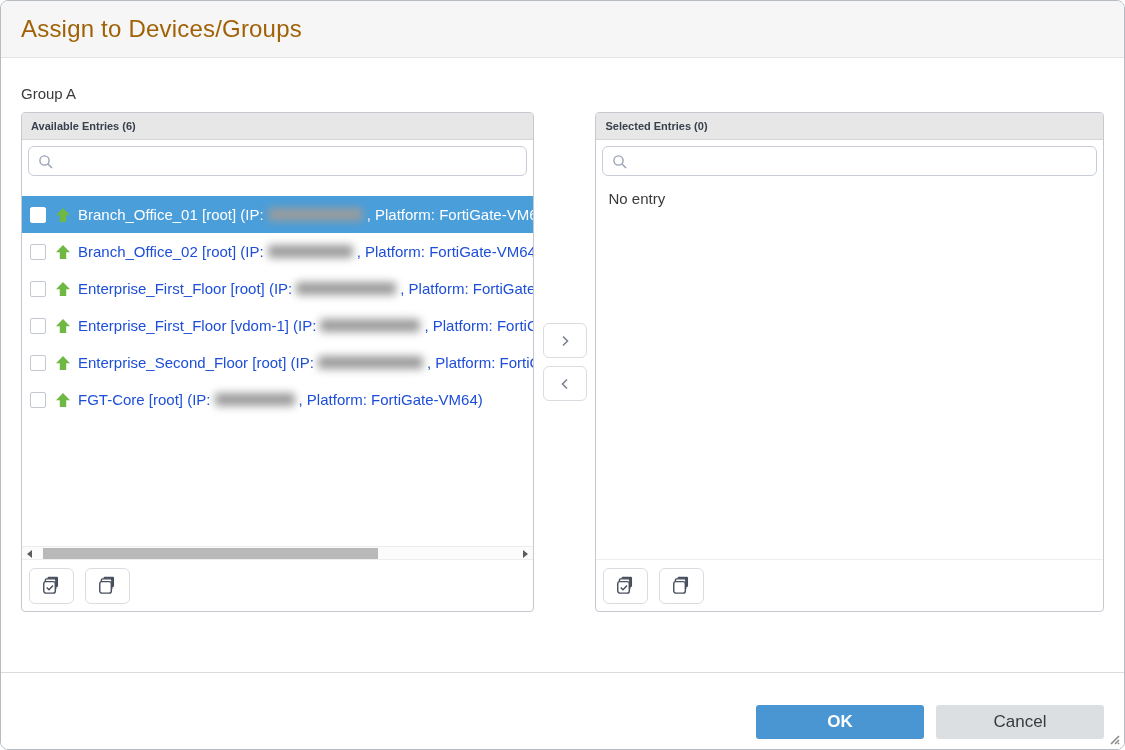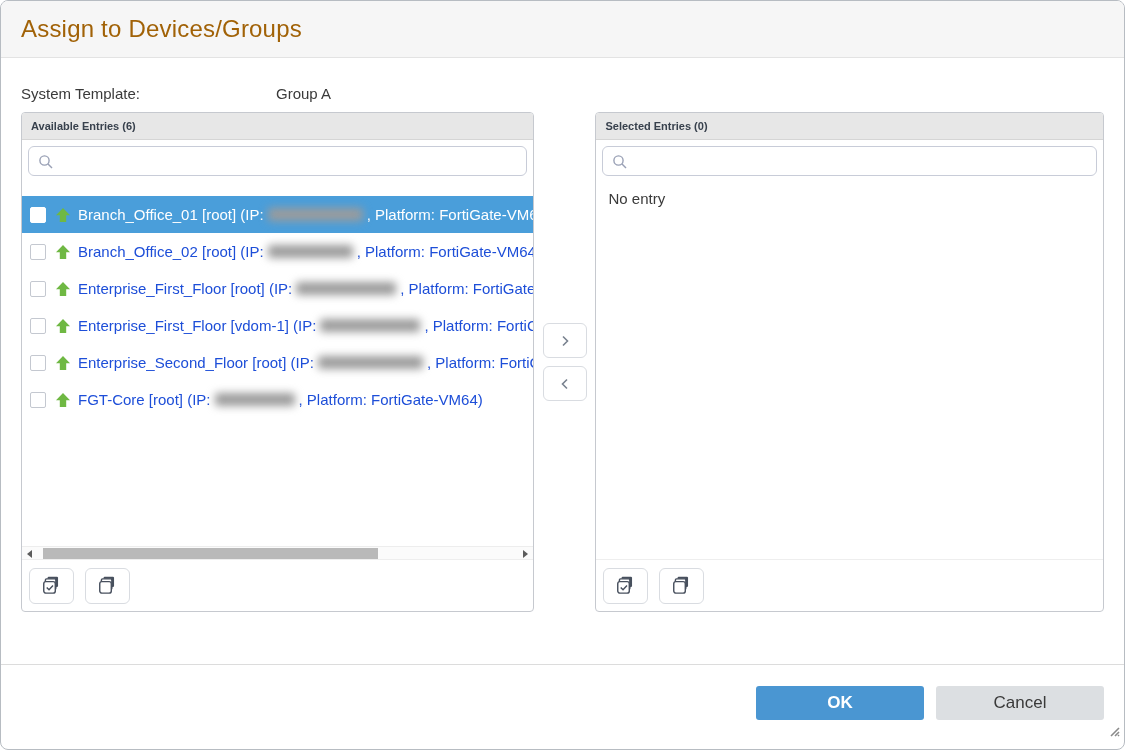--- a/index.html
+++ b/index.html
@@ -81,23 +81,23 @@
   
   .transfer { width: 62px; display: flex; flex-direction: column; align-items: center; justify-content: center; gap: 8px; }
   .xfer-btn {
     width: 44px; height: 35px; border: 1px solid #d9dce1; border-radius: 6px; background: #fff;
     font-size: 17px; color: #79828f; display: flex; align-items: center; justify-content: center; cursor: pointer;
     font-family: "Liberation Sans", sans-serif;
   }
 
   
   .footer {
-    position: absolute; left: 0; right: 0; bottom: 8px; height: 77px;
+    position: absolute; left: 0; right: 0; bottom: 0; height: 77px;
     border-top: 1px solid #dcdcdc; background: #fff;
-    display: flex; align-items: flex-start; justify-content: flex-end; gap: 12px; padding: 21px 20px 0 0;
+    display: flex; align-items: center; justify-content: flex-end; gap: 12px; padding: 21px 20px 0 0;
   }
   .btn {
     width: 168px; height: 34px; border: 0; border-radius: 3px; font-size: 17px; cursor: pointer;
     font-family: "Liberation Sans", sans-serif;
   }
   .btn.ok { background: #4a96d2; color: #fff; font-weight: 700; }
   .btn.cancel { background: #dcdfe2; color: #3a3a3a; }
   .grip { position: absolute; right: 4px; bottom: 4px; }
 </style>
 </head>
@@ -105,21 +105,20 @@
 
 <div class="dialog">
 
   <div class="titlebar">
     <h1>Assign to Devices/Groups</h1>
   </div>
 
   <div class="body">
 
     <div class="tpl-row">
-      <span class="lbl">System Template:</span>
       <span>Group A</span>
     </div>
 
     <div class="panels">
 
       <div class="panel left">
         <div class="panel-header">Available Entries (6)</div>
         <div class="search-wrap">
           <div class="search-box">
             <svg width="16" height="16" viewBox="0 0 16 16">

